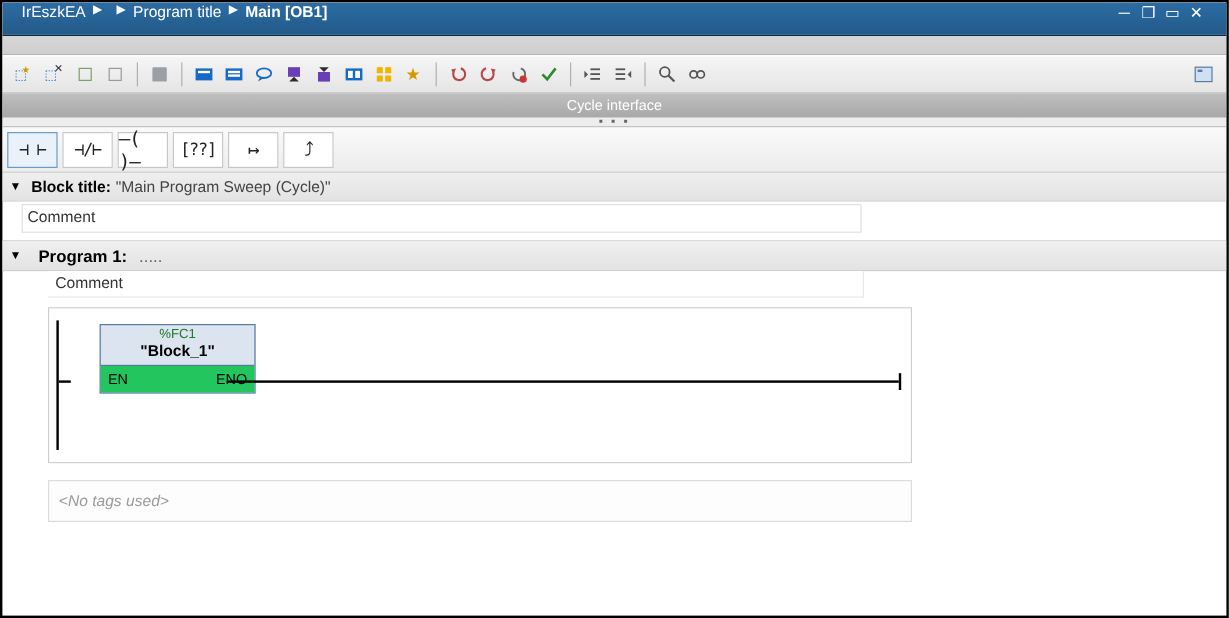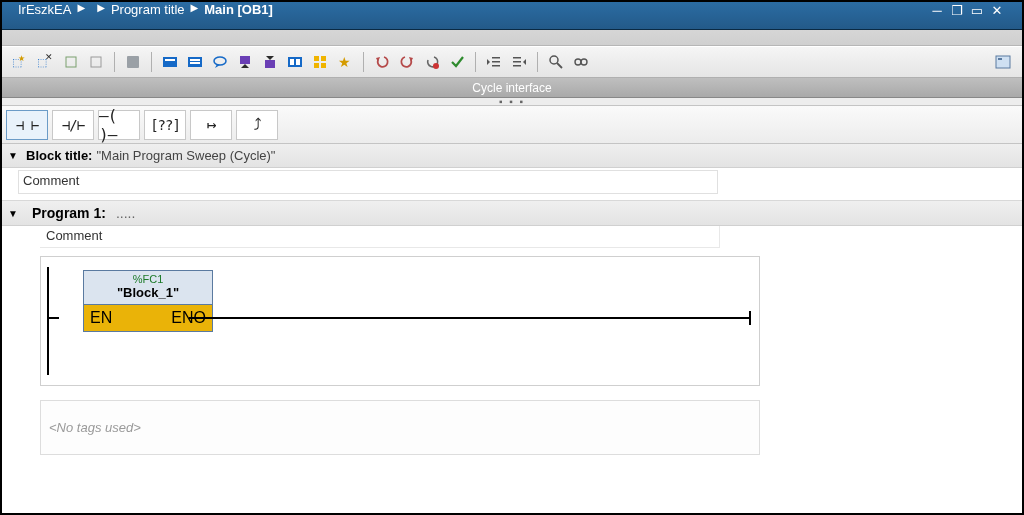--- a/index.html
+++ b/index.html
@@ -157,22 +157,22 @@
       text-align:center;
       font-size:13px;
       font-weight:bold;
       padding-bottom:4px;
       border-bottom:1px solid #5a7aa0;
     }
     .call-ports {
       display:flex;
       justify-content:space-between;
       padding:4px 6px;
-      font-size:16px;
-      background:#eab308;
+      font-size:12px;
+      background:#22c55e;
     }
     .call-ports span { color:#000; }
     .rail-to-block {
       position:absolute;
       left:8px; top:60px; width:10px; height:2px; background:#000;
     }
     .wire {
       position:absolute;
       top:60px; left:148px; right:10px; height:2px; background:#000;
     }
@@ -182,21 +182,21 @@
     }
 
     .tags-row {
       margin:14px 6px 4px 38px;
       width: 720px;
       border:1px solid #ddd;
       background:#fdfdfd;
       color:#9a9a9a;
       font-style:italic;
       font-size:13px;
-      padding:19px 8px;
+      padding:9px 8px;
     }
   </style>
 </head>
 <body>
 
 <div class="titlebar">
   <span class="crumb">IrEszkEA</span>
   <span class="tri">▶</span>
   <span class="tri">▶</span>
   <span class="crumb">Program title</span>

